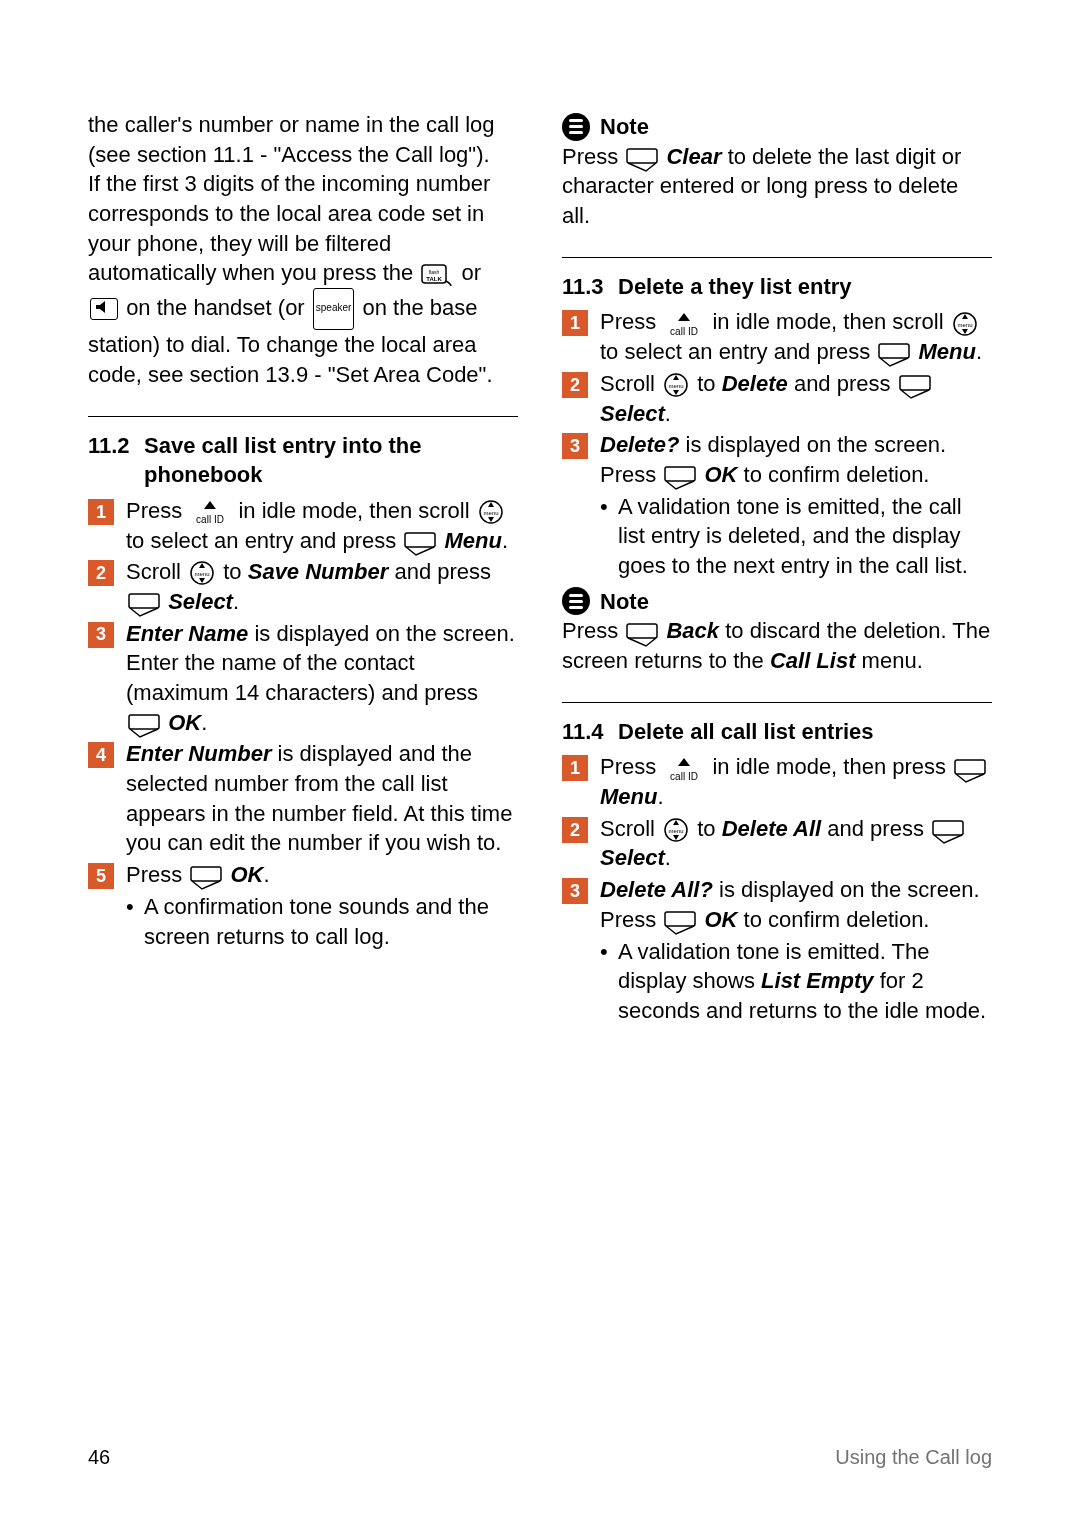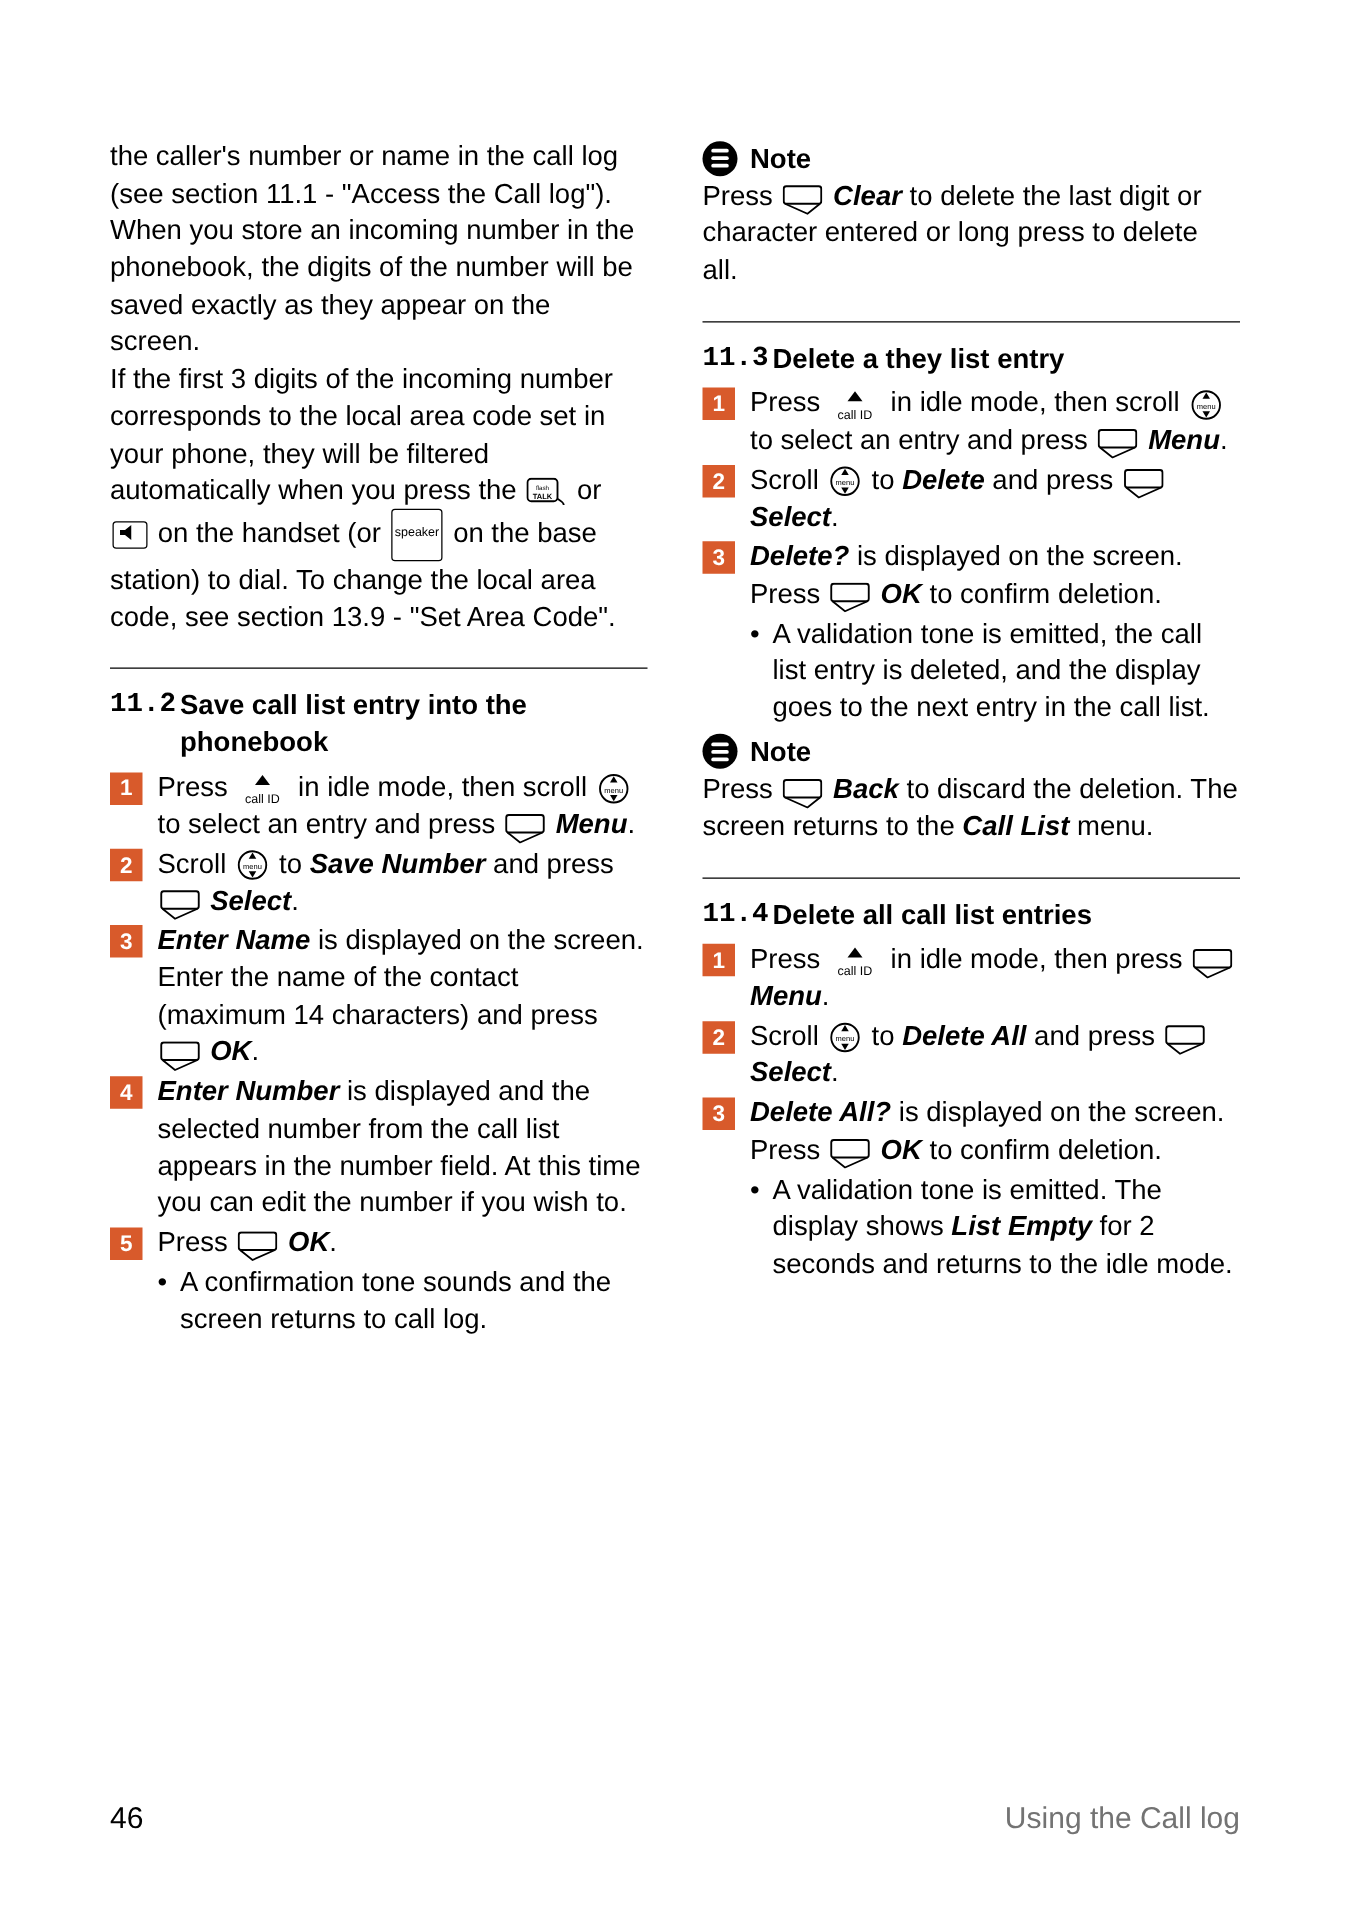--- a/index.html
+++ b/index.html
@@ -34,21 +34,20 @@
     margin: 26px 0 14px 0;
   }
   .sec-head {
     display: flex;
     font-weight: bold;
     margin: 4px 0 6px 0;
   }
   .sec-num {
     width: 56px;
     flex: none;
-    font-family: Liberation Mono, monospace;
   }
   .sec-title {
     flex: 1;
   }
   .step {
     display: flex;
     margin: 2px 0 2px 0;
   }
   .step-marker {
     width: 26px;
@@ -171,21 +170,21 @@
     margin:0 2px;
   }
   .spk-key svg{position:absolute;top:2px;left:4px;}
   .footer {
     position: absolute;
     bottom: 56px;
     left: 88px;
     right: 88px;
     display: flex;
     justify-content: space-between;
-    font-size: 24px;
+    font-size: 20px;
   }
   .footer-r {
     color: #737373;
     font-weight: 300;
   }
 </style>
 </head>
 <body>
 
 <svg width="0" height="0" style="position:absolute">
@@ -218,21 +217,20 @@
       <path d="M1 4 L5 4 L10 0 L10 12 L5 8 L1 8 Z" fill="#000"></path>
     </g>
   </defs>
 </svg>
 
 <div class="page">
   <div class="columns">
 
     <div class="col">
       <p>the caller's number or name in the call log (see section 11.1 - "Access the Call log").</p>
-      <p>When you store an incoming number in the phonebook, the digits of the number will be saved exactly as they appear on the screen.</p>
       <p>
         <span>If the first 3 digits of the incoming number corresponds to the local area code set in your phone, they will be filtered automatically when you press the </span>
         <span class="talk-key"><svg width="32" height="24">
               <use href="#talk-key-g"></use>
             </svg></span>
         <span> or </span>
         <span class="spk-key"><svg width="18" height="14">
               <use href="#spk-ico"></use>
             </svg></span>
         <span> on the handset (or </span>

